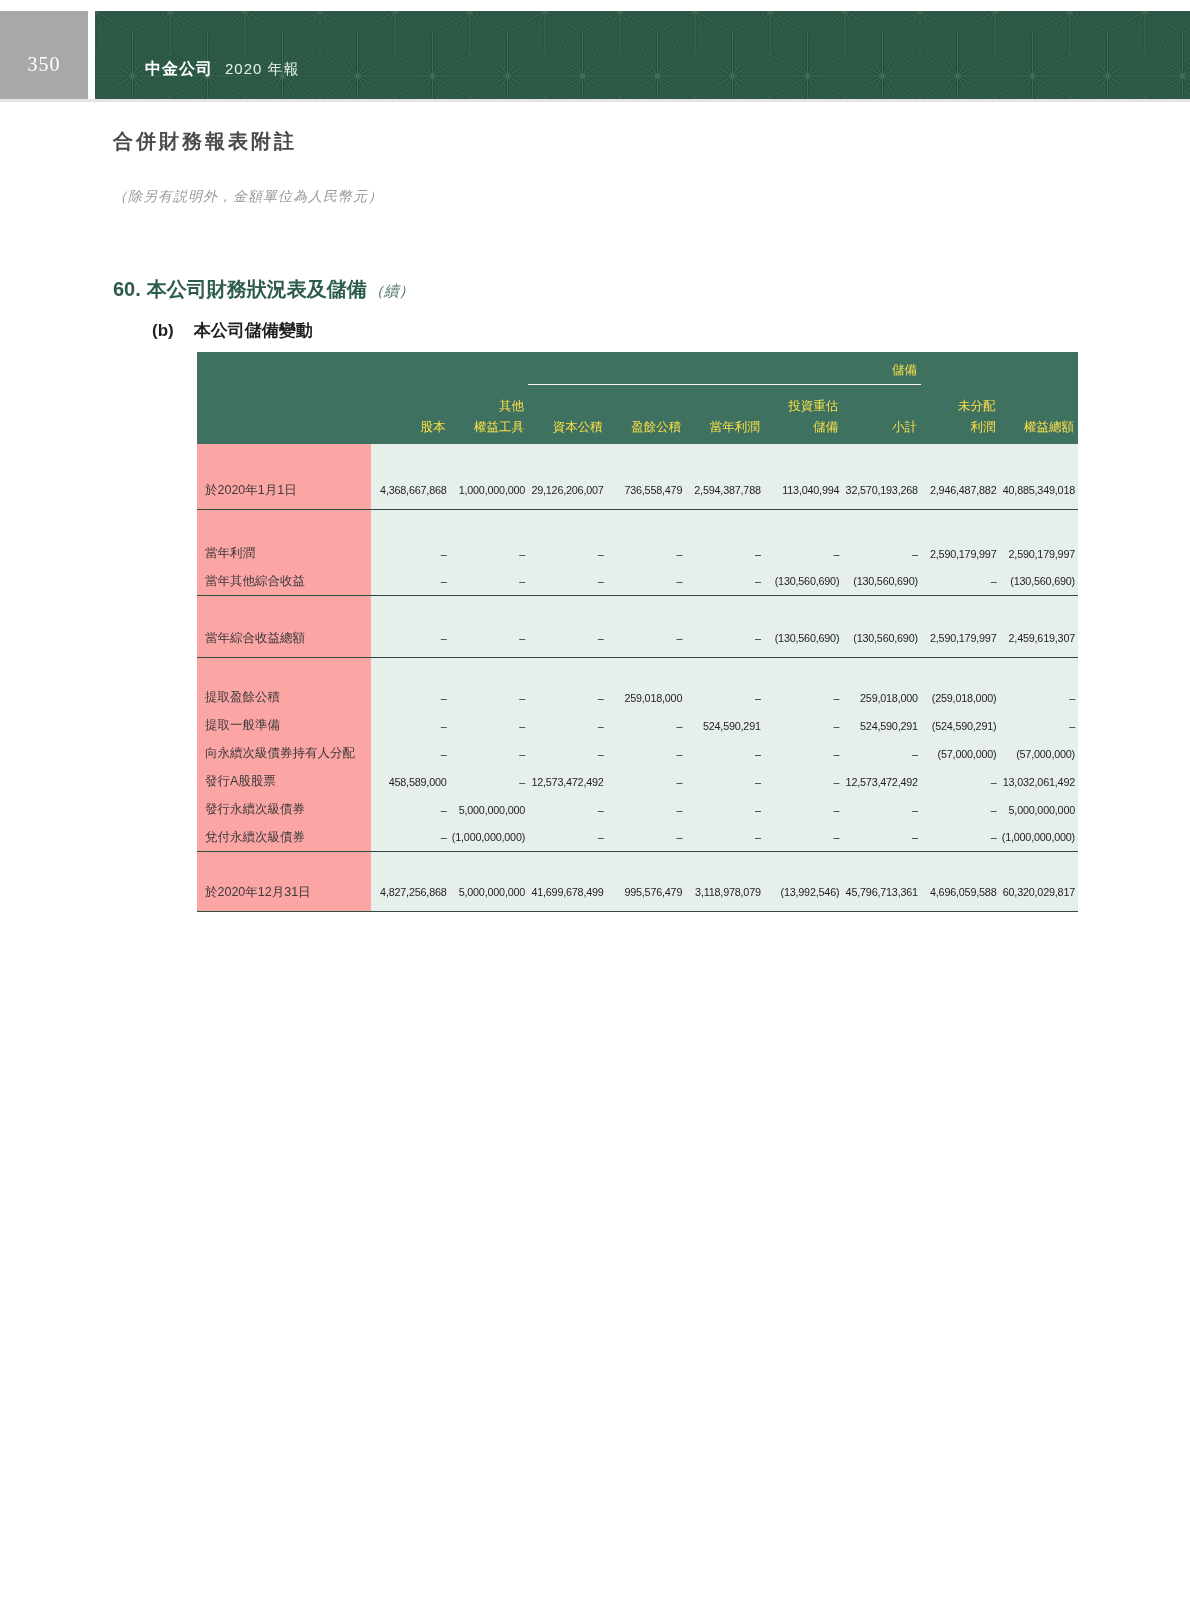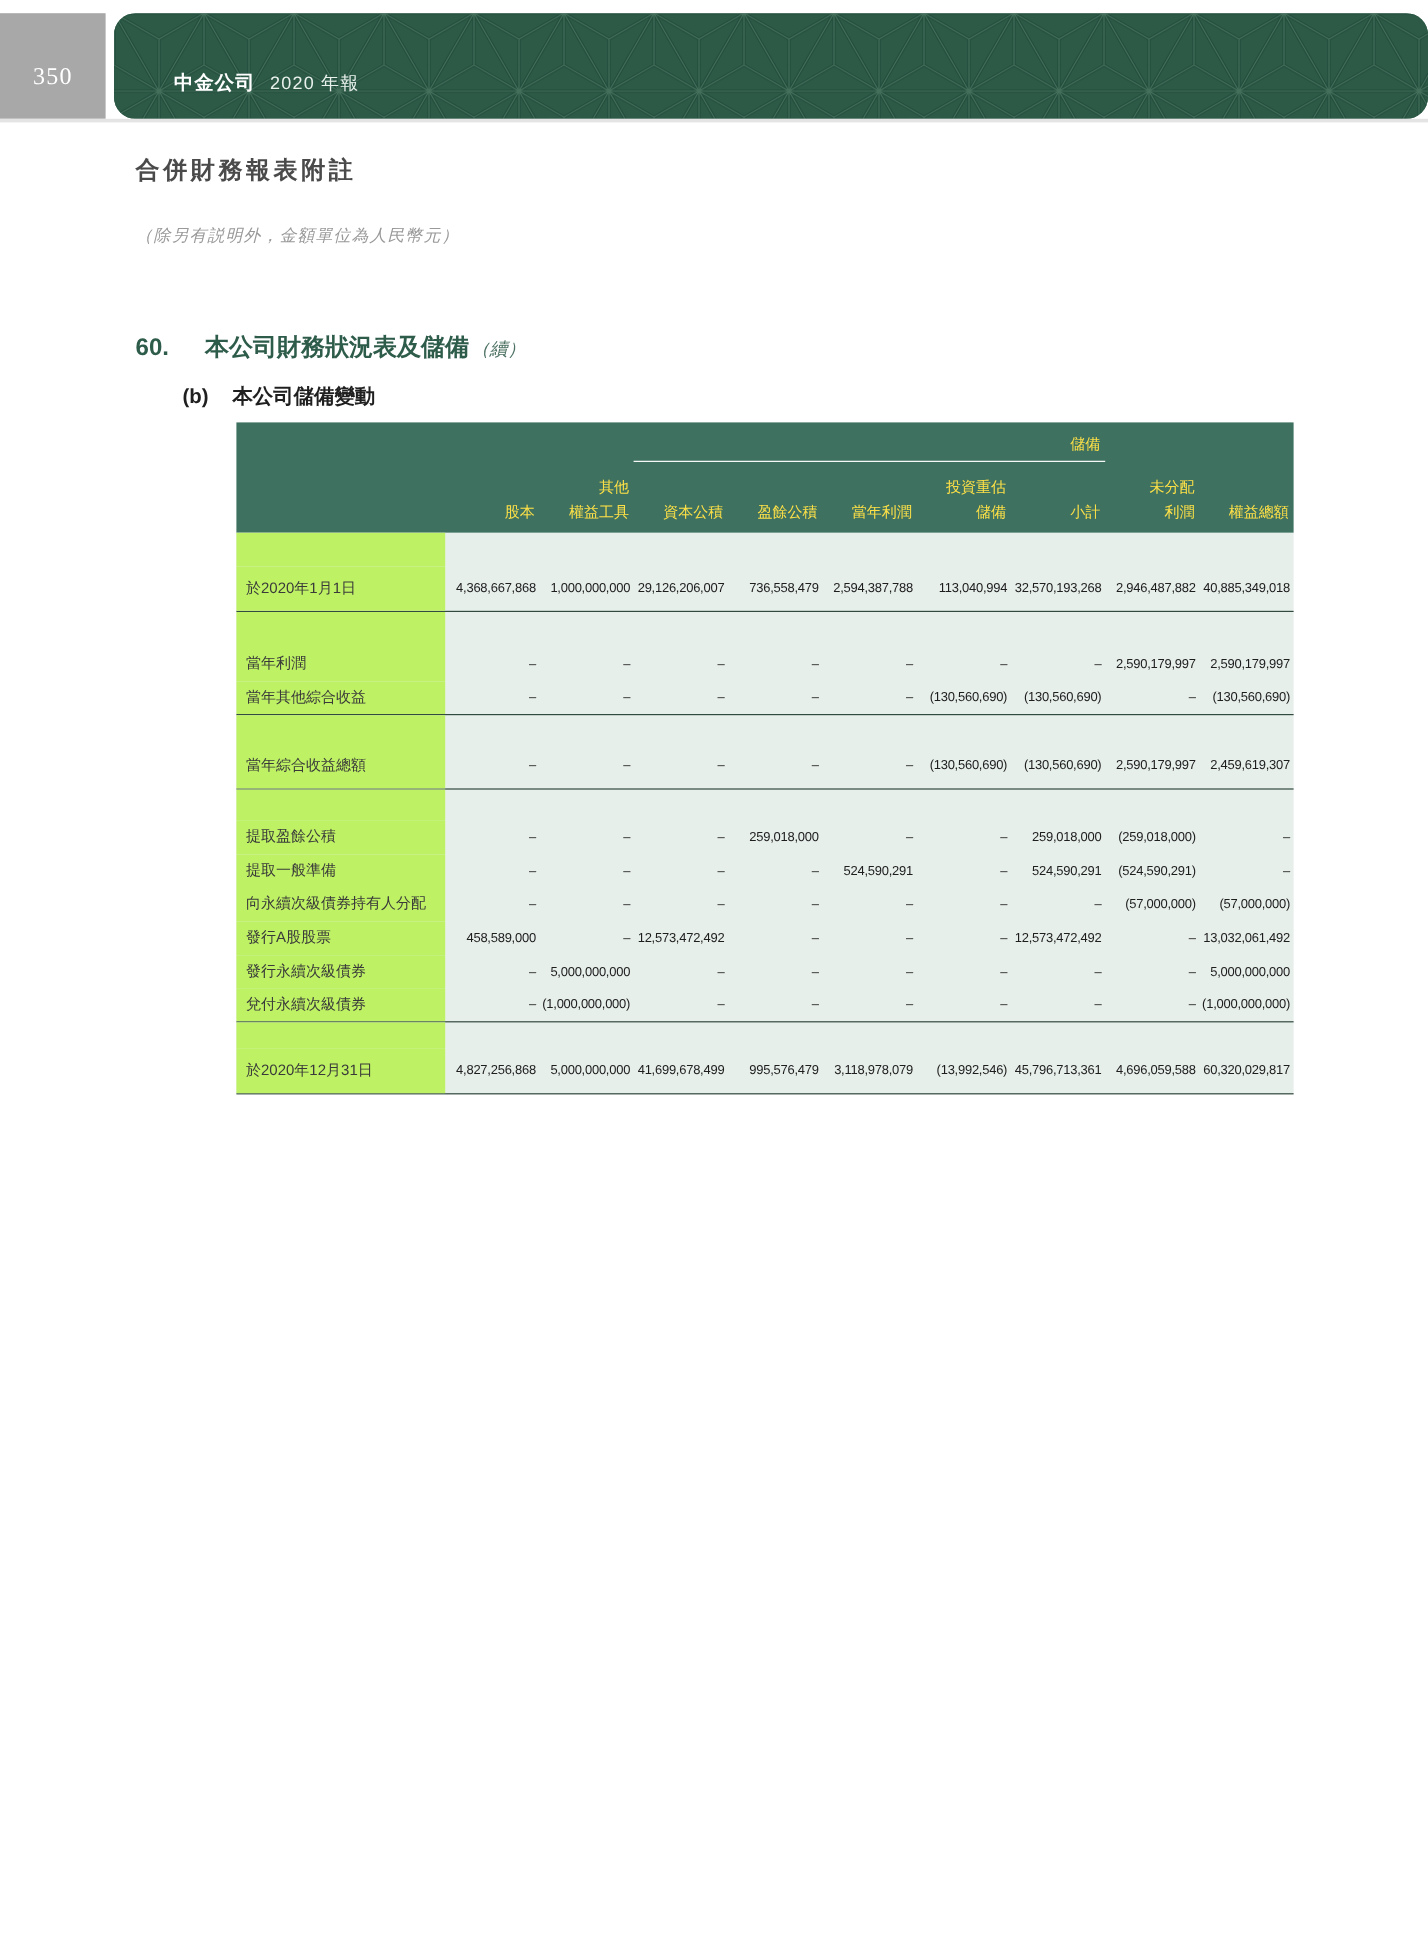--- a/index.html
+++ b/index.html
@@ -28,21 +28,21 @@
   .pagebox{
     position:absolute;left:0;top:0;width:88px;height:88px;
     background:var(--pagebox-gray);display:flex;align-items:center;justify-content:center;
   }
   .pagebox .pnum{
     font-family:"Liberation Serif",serif;color:#fff;font-size:20px;letter-spacing:1px;
     padding-top:18px;
   }
   .banner{
     position:absolute;left:95px;top:0;width:1095px;height:88px;
-    background:var(--banner-green);overflow:hidden;border-radius:18px;
+    background:var(--banner-green);overflow:hidden;
   }
   .banner svg{position:absolute;left:0;top:0;}
   .banner-text{
     position:absolute;left:50px;top:48px;color:#fff;white-space:nowrap;
   }
   .banner-text .brand{font-weight:bold;font-size:16px;letter-spacing:1px;}
   .banner-text .edition{font-weight:300;font-size:15px;margin-left:12px;color:#e9f1ed;letter-spacing:1px;}
   .topbar-shadow{position:absolute;left:0;top:88px;width:1190px;height:3px;background:#e4e4e4;}
 
   
@@ -53,21 +53,21 @@
   }
   .doc-note{
     position:absolute;left:113px;top:188px;
     font-family:"Liberation Serif",serif;font-style:italic;
     font-size:14px;color:var(--note-gray);letter-spacing:1px;
   }
   .section-head{
     position:absolute;left:113px;top:276px;
     color:var(--section-green);font-size:20px;font-weight:bold;white-space:nowrap;
   }
-  .section-head .sec-no{margin-right:30px;}
+  .section-head .sec-no{margin-right:6px;}
   .section-head .sec-cont{
     font-family:"Liberation Serif",serif;font-style:italic;font-weight:normal;
     font-size:15px;margin-left:2px;color:#4d7263;
   }
   .subsection-head{
     position:absolute;left:152px;top:319px;
     color:#1f1f1f;font-size:17px;font-weight:bold;white-space:nowrap;
   }
   .subsection-head .sub-label{margin-right:20px;}
 
@@ -96,21 +96,21 @@
   .tbody{background:var(--mint);}
   .trow{height:28px;align-items:center;}
   .trow.tall{height:38px;}
   .trow.rule{border-bottom:1.5px solid var(--rule);}
   .spacer-row{align-items:stretch;}
   .cell{
     font-size:10.8px;letter-spacing:-0.2px;text-align:right;
     padding-right:3px;white-space:nowrap;color:#1e1e1e;
   }
   .cell-label{
-    background:#bef264;text-align:left;font-size:12.5px;letter-spacing:0;
+    background:#fca5a5;text-align:left;font-size:12.5px;letter-spacing:0;
     color:var(--label-ink);padding-left:8px;padding-right:2px;
     height:100%;display:flex;align-items:center;
   }
   .spacer-row .cell-label{height:100%;}
 </style>
 </head>
 <body>
 
 <div class="topbar">
   <div class="pagebox">

